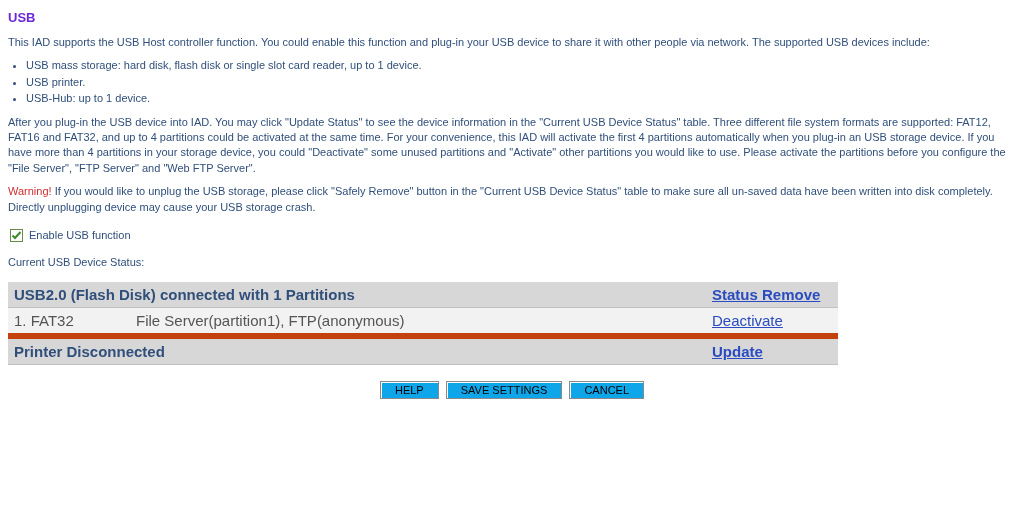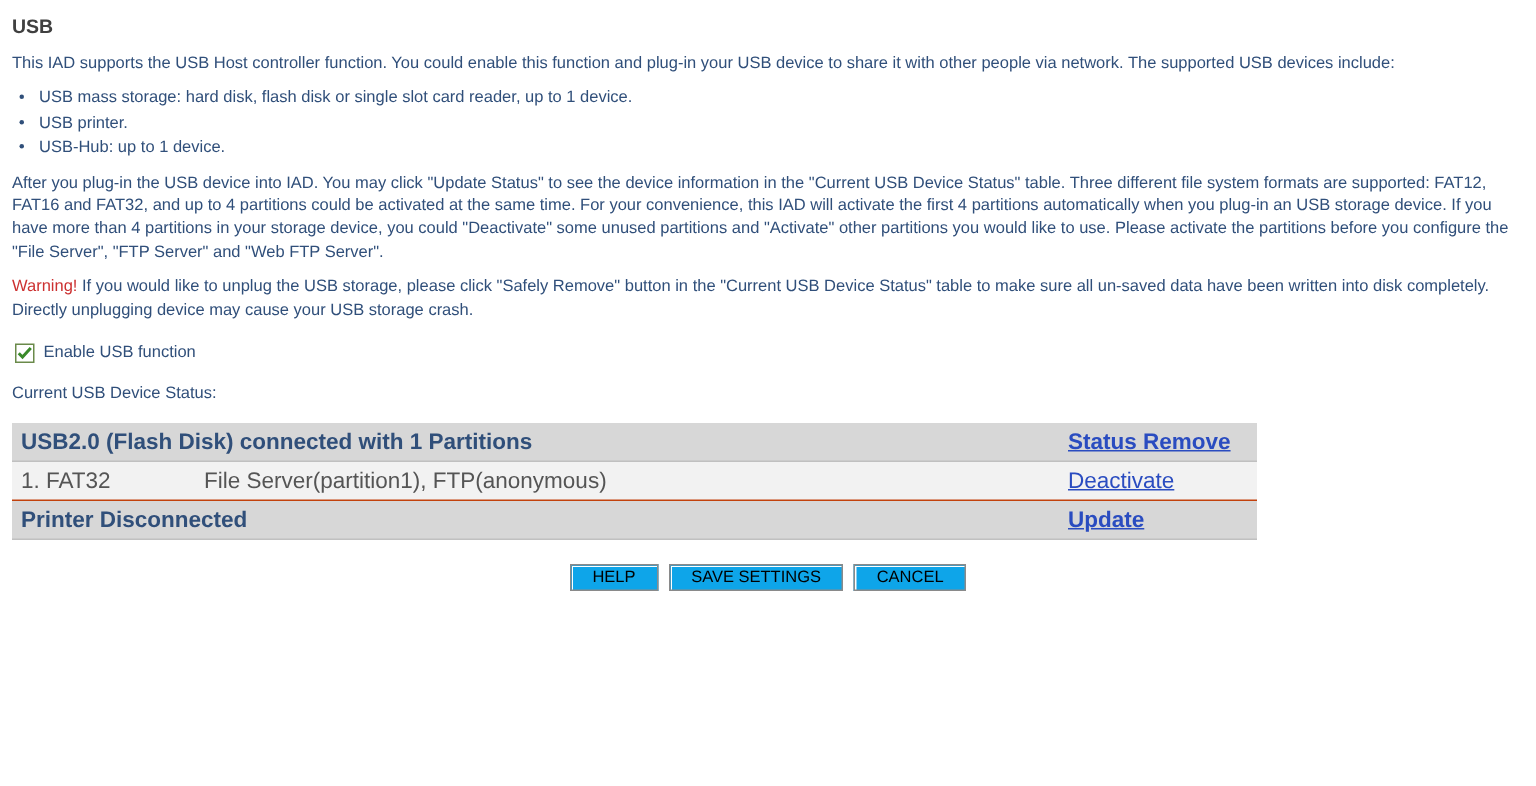--- a/index.html
+++ b/index.html
@@ -8,21 +8,21 @@
     color: #304F7A;
     margin: 0;
     padding: 8px 8px 20px 8px;
     background: #ffffff;
     width: 1008px;
   }
   h2.page-title {
     font-size: 13px;
     font-weight: bold;
     margin: 2px 0 10px 0;
-    color: #404040;
+    color: #6d28d9;
   }
   p { margin: 0 0 8px 0; line-height: 1.4; }
   ul { margin: 4px 0 8px 18px; padding: 0; }
   li { margin: 1px 0; line-height: 1.4;}
   .warn-label { color: #cc3030; }
   .checkbox-row { margin: 14px 0 8px 2px; display: flex; align-items: center; gap: 6px;}
   .checkbox {
     width: 13px; height: 13px; border: 1px solid #6a8a4a; background: #fff;
     display: inline-flex; align-items: center; justify-content: center;
     box-sizing: border-box;
@@ -47,21 +47,21 @@
   }
   .subhdr-row td {
     background: #e7e7e7;
     color: #555;
     font-weight: normal;
     border-bottom: 1px solid #d0d0d0;
   }
   .data-row td {
     background: #f2f2f2;
     color: #555;
-    border-bottom: 1px solid #c2410c;
+    border-bottom: 6px solid #c2410c;
   }
   .col-part   { width: 110px; }
   .col-share  { width: auto; }
   .col-cfg    { width: 120px; }
   .link {
     color: #2a4cc0;
     text-decoration: underline;
     cursor: pointer;
   }
   .btn-row { text-align: center; margin-top: 16px; }

